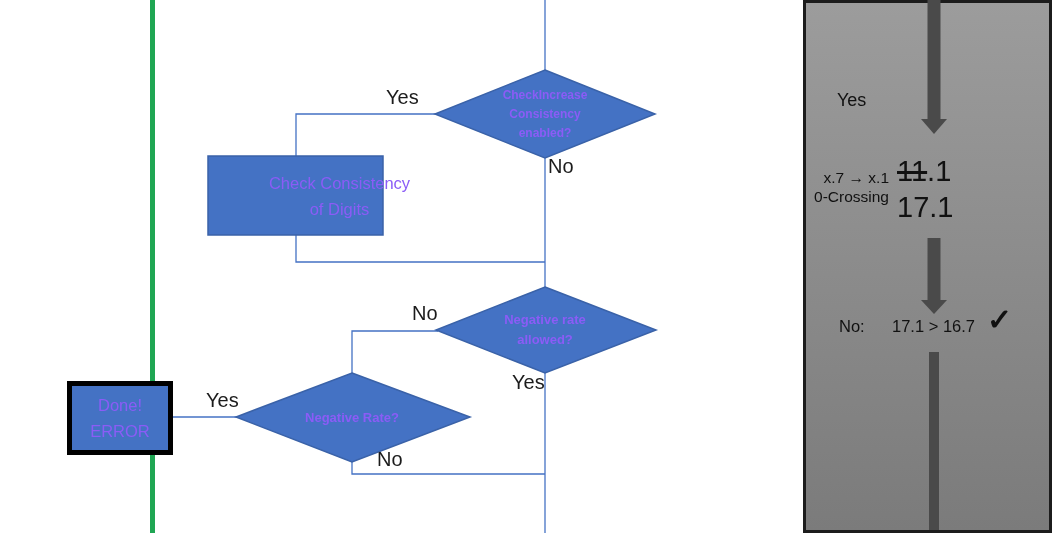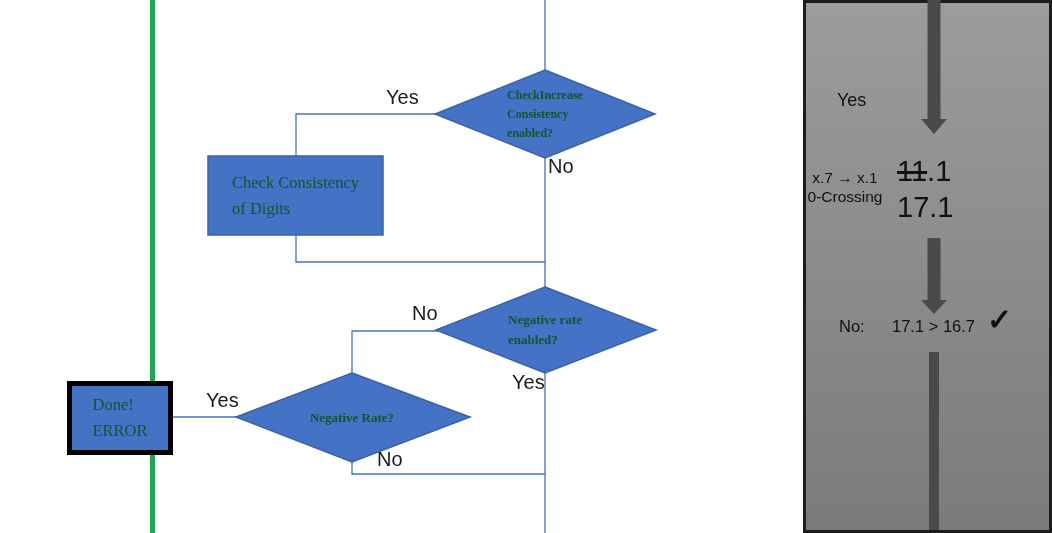--- a/index.html
+++ b/index.html
@@ -25,37 +25,37 @@
   .guide { stroke: var(--guide_green); stroke-width: 5; }
   .conn  { stroke: var(--connector); stroke-width: 1.3; fill: none; }
   .node  { fill: var(--shape_fill); stroke: var(--shape_border); stroke-width: 1.5; }
   .done-rect { fill: var(--shape_fill); stroke: var(--done_border); stroke-width: 5; }
   .arrow-shaft { stroke: var(--arrow_gray); fill: none; }
   .arrow-head  { fill: var(--arrow_gray); }
   
   .node-label {
     position: absolute;
     display: flex; align-items: center; justify-content: center;
-    text-align: left; color: #14532d; white-space: pre-line; font-family: Liberation Serif, serif;
+    text-align: center; color: #8b5cf6; white-space: pre-line;
   }
   #lbl-d1   { left: 445px; top: 70px;  width: 200px; height: 88px; font-size: 12px; font-weight: bold; line-height: 19px; }
-  #lbl-r1   { left: 208px; top: 156px; width: 175px; height: 79px; font-size: 16.5px; line-height: 26px; }
+  #lbl-r1   { left: 208px; top: 156px; width: 175px; height: 79px; font-size: 16.5px; line-height: 26px; padding-left: 44px; }
   #lbl-d2   { left: 445px; top: 287px; width: 200px; height: 86px; font-size: 13px; font-weight: bold; line-height: 20px; }
   #lbl-d3   { left: 252px; top: 373px; width: 200px; height: 89px; font-size: 13px; font-weight: bold; }
   #lbl-done { left: 67px;  top: 381px; width: 106px; height: 74px; font-size: 16.5px; line-height: 26px; }
   .edge-label { position: absolute; color: #1b1b1b; font-size: 20px; line-height: 22px; }
   #yes1 { left: 386px; top: 86px;  }
   #no1  { left: 548px; top: 155px; }
   #no2  { left: 412px; top: 302px; }
   #yes2 { left: 512px; top: 371px; }
   #yes3 { left: 206px; top: 389px; }
   #no3  { left: 377px; top: 448px; }
   .panel-text { position: absolute; color: #111111; }
   #p-yes     { left: 837px; top: 90px;  font-size: 18px; }
-  #p-note    { left: 801px; top: 168px; width: 88px; font-size: 15.5px; line-height: 19px; text-align: center; white-space: pre-line; }
+  #p-note    { left: 801px; top: 168px; width: 88px; font-size: 15.5px; line-height: 19px; text-align: right; white-space: pre-line; }
   #p-old     { left: 897px; top: 156px; font-size: 29px; line-height: 30px; }
   #p-new     { left: 897px; top: 192px; font-size: 29px; line-height: 30px; }
   #p-res-no  { left: 839px; top: 317px; font-size: 16.5px; text-align: center; }
   #p-res-cmp { left: 892px; top: 317px; font-size: 16.5px; }
   #p-check   { left: 987px; top: 302px; font-size: 30px; font-weight: bold; }
   .struck { text-decoration: line-through; text-decoration-thickness: 2.5px; }
 </style>
 </head>
 <body>
 
@@ -86,21 +86,21 @@
     <polygon class="arrow-head" points="921,300 947,300 934,314"></polygon>
     <line class="arrow-shaft" x1="934" y1="352" x2="934" y2="530" stroke-width="10"></line>
   </svg>
 
   <div class="node-label" id="lbl-d1">CheckIncrease
 Consistency
 enabled?</div>
   <div class="node-label" id="lbl-r1">Check Consistency
 of Digits</div>
   <div class="node-label" id="lbl-d2">Negative rate
-enabled?</div>
+allowed?</div>
   <div class="node-label" id="lbl-done">Done!
 ERROR</div>
   <div class="node-label" id="lbl-d3">Negative Rate?</div>
 
   <div class="edge-label" id="yes1">Yes</div>
   <div class="edge-label" id="no1">No</div>
   <div class="edge-label" id="no2">No</div>
   <div class="edge-label" id="yes2">Yes</div>
   <div class="edge-label" id="yes3">Yes</div>
   <div class="edge-label" id="no3">No</div>

